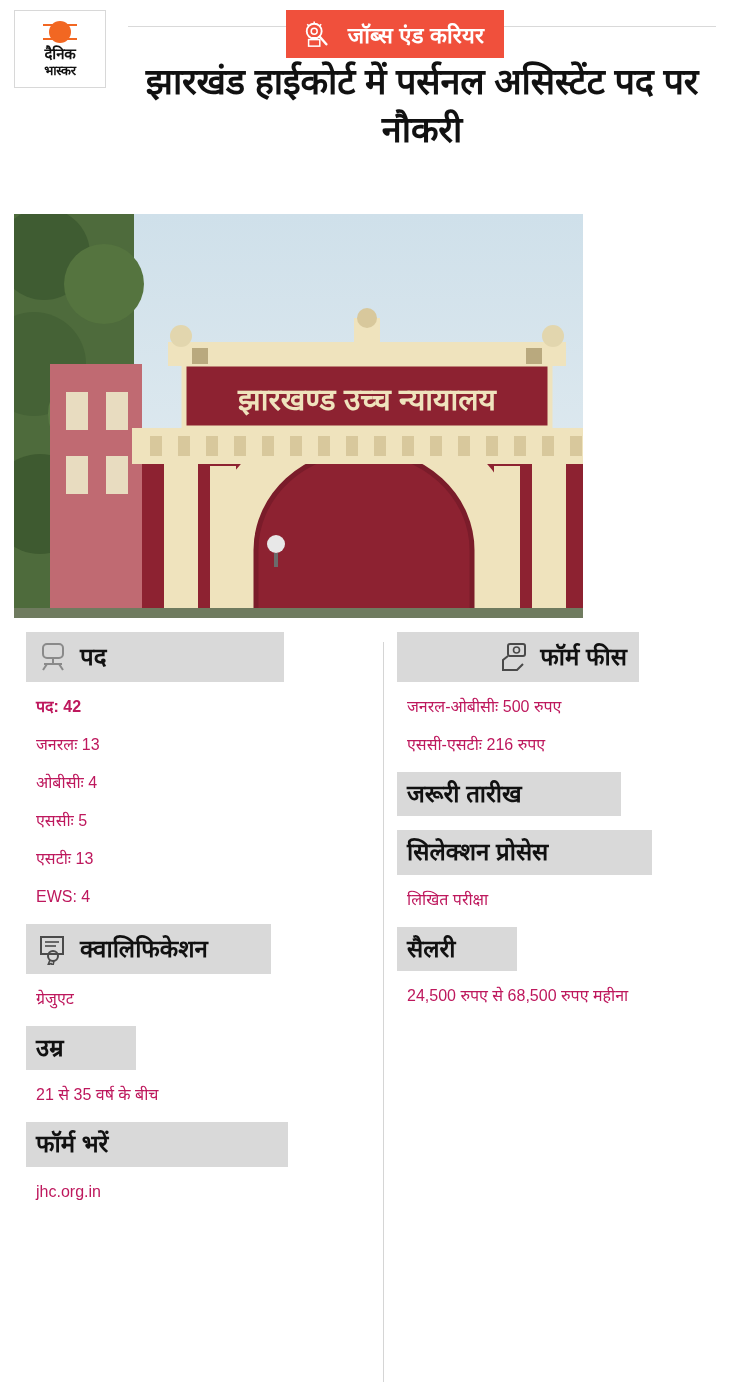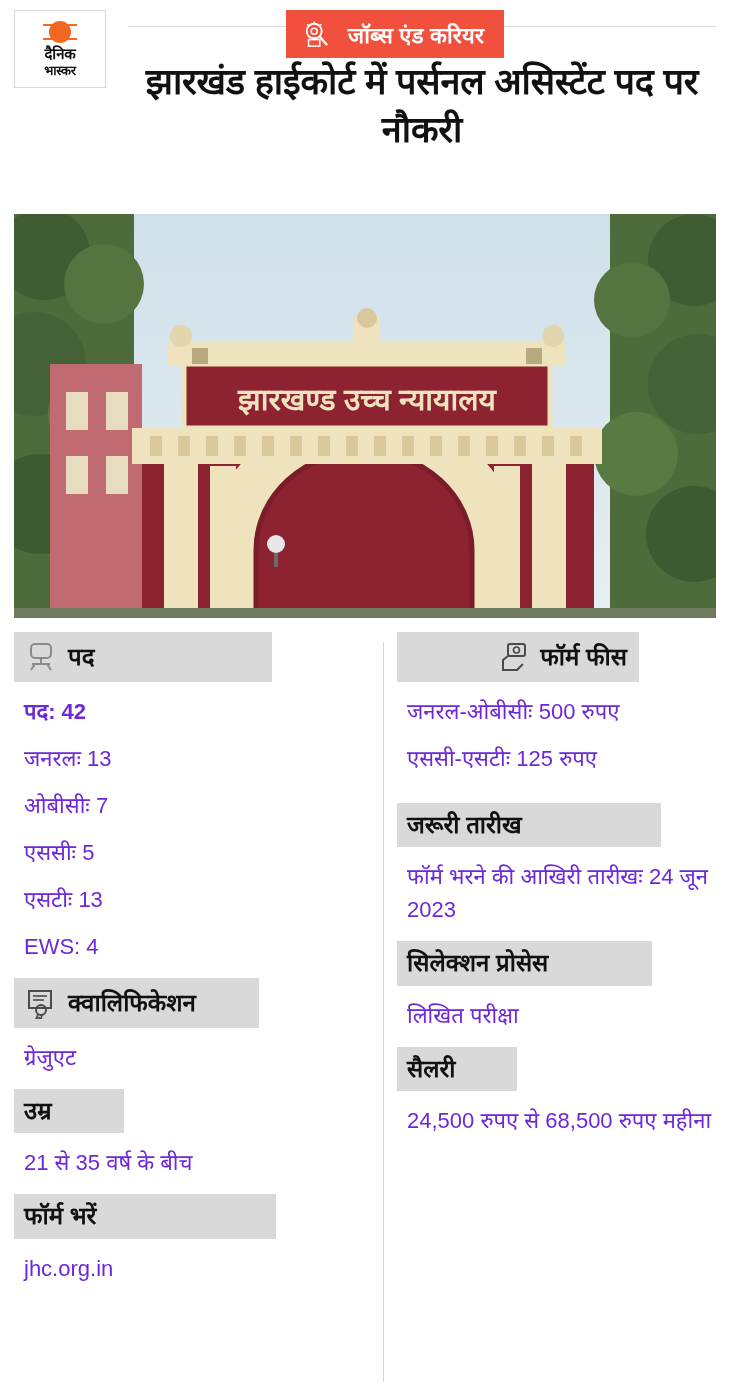--- a/index.html
+++ b/index.html
@@ -75,63 +75,63 @@
     line-height: 1.32;
     color: #111;
     text-align: center;
     letter-spacing: -0.2px;
   }
 
   
   .hero {
     position: absolute;
     top: 214px; left: 14px;
-    width: 702px; height: 404px;
+    width: 569px; height: 404px;
     overflow: hidden;
     background: #5d7a4a;
   }
   .hero svg { display: block; width: 702px; height: 404px; }
 
   
   .content {
     position: absolute;
     top: 632px; left: 0; right: 0; bottom: 0;
     display: flex;
   }
   .col { position: relative; }
-  .col-left { width: 375px; padding-left: 14px; padding-right: 14px; }
+  .col-left { width: 375px; padding-left: 26px; padding-right: 14px; }
   .col-right { width: 355px; padding-left: 22px; padding-right: 14px; }
   .divider {
     position: absolute;
     left: 383px; top: 642px;
     width: 1px; height: 740px;
     background: #d5d5d5;
   }
 
   .sec-head {
     display: flex; align-items: center; gap: 10px;
     background: #d9d9d9;
     padding: 9px 12px 9px 10px;
     margin-bottom: 6px;
   }
   .sec-head.narrow-1 { width: 258px; }
   .sec-head.narrow-2 { width: 245px; }
   .sec-head.narrow-3 { width: 110px; }
   .sec-head.narrow-4 { width: 262px; }
   .sec-head.r-1 { width: 242px; justify-content: flex-end; }
-  .sec-head.r-2 { width: 264px; margin-top: 13px; }
+  .sec-head.r-2 { width: 224px; }
   .sec-head.r-3 { width: 255px; }
   .sec-head.r-4 { width: 120px; align-items: flex-end; }
   .sec-title { font-size: 24px; font-weight: 700; color: #111; line-height: 1.1; }
   .sec-icon { width: 34px; height: 32px; flex: 0 0 auto; }
 
   .row {
-    font-size: 22px;
+    font-size: 16px;
     line-height: 1.5;
-    color: #6d28d9;
+    color: #be185d;
     padding: 7px 0 7px 10px;
   }
   .row.b { font-weight: 700; }
   .spacer-8 { height: 8px; }
 </style>
 </head>
 <body>
 
 <div class="page">
 
@@ -270,21 +270,21 @@
           <rect x="7" y="3" width="20" height="14" rx="4" fill="none" stroke="#8a8a8a" stroke-width="2"></rect>
           <line x1="17" y1="17" x2="17" y2="23" stroke="#8a8a8a" stroke-width="2"></line>
           <line x1="8" y1="23" x2="26" y2="23" stroke="#8a8a8a" stroke-width="2"></line>
           <line x1="11" y1="23" x2="7" y2="29" stroke="#8a8a8a" stroke-width="2"></line>
           <line x1="23" y1="23" x2="27" y2="29" stroke="#8a8a8a" stroke-width="2"></line>
         </svg>
         <span class="sec-title">पद</span>
       </div>
       <div class="row b">पद: 42</div>
       <div class="row">जनरलः 13</div>
-      <div class="row">ओबीसीः 7</div>
+      <div class="row">ओबीसीः 4</div>
       <div class="row">एससीः 5</div>
       <div class="row">एसटीः 13</div>
       <div class="row">EWS: 4</div>
 
       <div class="spacer-8"></div>
 
       <div class="sec-head narrow-2">
         <svg class="sec-icon" viewBox="0 0 34 32">
           <rect x="5" y="4" width="22" height="17" fill="none" stroke="#4a4a4a" stroke-width="2"></rect>
           <line x1="9" y1="9" x2="23" y2="9" stroke="#4a4a4a" stroke-width="1.6"></line>
@@ -316,28 +316,27 @@
       <div class="sec-head r-1">
         <svg class="sec-icon" viewBox="0 0 34 32">
           <rect x="12" y="3" width="17" height="12" rx="2" fill="none" stroke="#4a4a4a" stroke-width="2"></rect>
           <circle cx="20.5" cy="9" r="3" fill="none" stroke="#4a4a4a" stroke-width="1.6"></circle>
           <path d="M12 15 l-5 4 v10 h14 l6 -6" fill="none" stroke="#4a4a4a" stroke-width="2"></path>
           <line x1="7" y1="20" x2="7" y2="30" stroke="#4a4a4a" stroke-width="2"></line>
         </svg>
         <span class="sec-title">फॉर्म फीस</span>
       </div>
       <div class="row">जनरल-ओबीसीः 500 रुपए</div>
-      <div class="row">एससी-एसटीः 125 रुपए</div>
+      <div class="row">एससी-एसटीः 216 रुपए</div>
 
       <div class="spacer-8"></div>
 
       <div class="sec-head r-2">
         <span class="sec-title">जरूरी तारीख</span>
       </div>
-      <div class="row">फॉर्म भरने की आखिरी तारीखः 24 जून 2023</div>
 
       <div class="spacer-8"></div>
 
       <div class="sec-head r-3">
         <span class="sec-title">सिलेक्शन प्रोसेस</span>
       </div>
       <div class="row">लिखित परीक्षा</div>
 
       <div class="spacer-8"></div>
 

